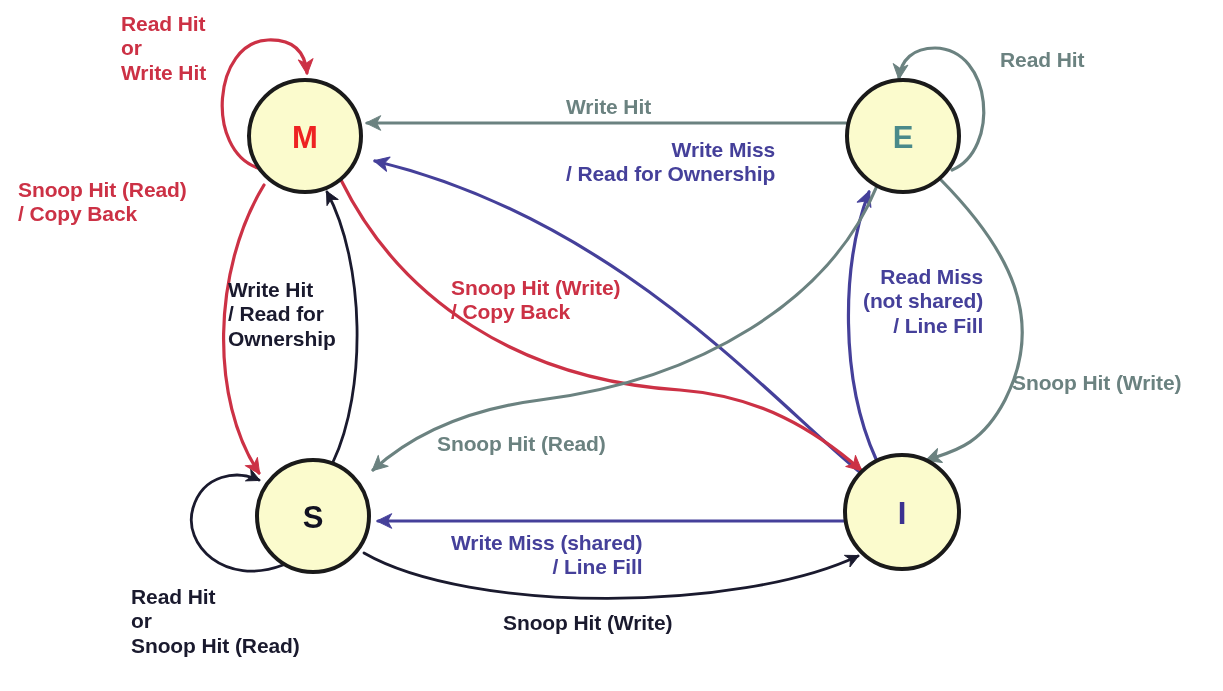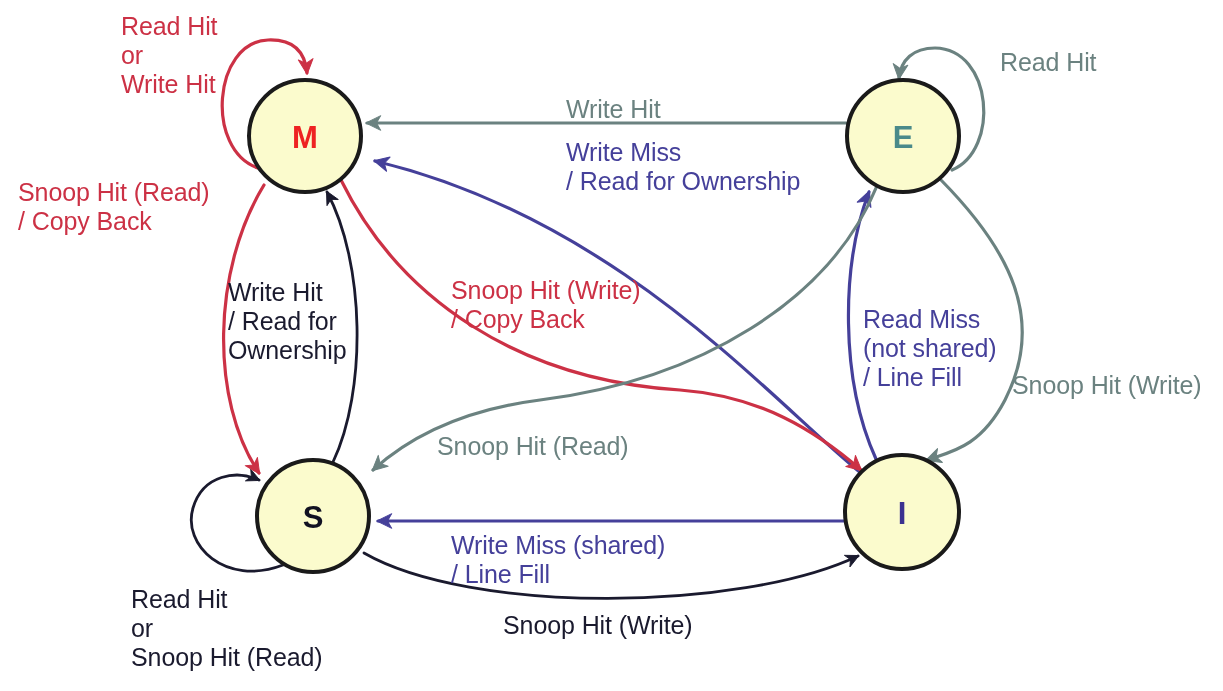--- a/index.html
+++ b/index.html
@@ -43,29 +43,29 @@
     stroke-linecap: round;
   }
   .edge-thin {
     fill: none;
     stroke-width: 2.8;
     stroke-linecap: round;
   }
   .lbl {
     position: absolute;
     font-family: "Liberation Sans", sans-serif;
-    font-size: 25px;
-    font-weight: normal;
+    font-size: 21px;
+    font-weight: bold;
     line-height: 1.16;
     white-space: pre;
     letter-spacing: -0.1px;
   }
   .lbl-red   { color: #cc3145; }
   .lbl-teal  { color: #6b8280; }
-  .lbl-navy  { color: #45409a; }
+  .lbl-navy  { color: #45409a; text-align: right; }
   .lbl-dark  { color: #1a1a2e; }
 </style>
 </head>
 <body>
 
 <div id="stage">
 
   <svg id="diagram" viewBox="0 0 1223 691">
     <defs>
       <marker id="ah-red" viewBox="0 0 12 12" refX="10.5" refY="6" markerWidth="5.2" markerHeight="5.2" orient="auto-start-reverse">
@@ -140,21 +140,21 @@
 Ownership</div>
 
   <div class="lbl lbl-teal" style="left:566px; top:95px;">Write Hit</div>
 
   <div class="lbl lbl-navy" style="left:566px; top:138px;">Write Miss
 / Read for Ownership</div>
 
   <div class="lbl lbl-red" style="left:451px; top:276px;">Snoop Hit (Write)
 / Copy Back</div>
 
-  <div class="lbl lbl-navy" style="left:863px; top:265px;margin-top:40px;">Read Miss
+  <div class="lbl lbl-navy" style="left:863px; top:265px;">Read Miss
 (not shared)
 / Line Fill</div>
 
   <div class="lbl lbl-teal" style="left:1012px; top:371px;">Snoop Hit (Write)</div>
 
   <div class="lbl lbl-teal" style="left:437px; top:432px;">Snoop Hit (Read)</div>
 
   <div class="lbl lbl-navy" style="left:451px; top:531px;">Write Miss (shared)
 / Line Fill</div>
 

